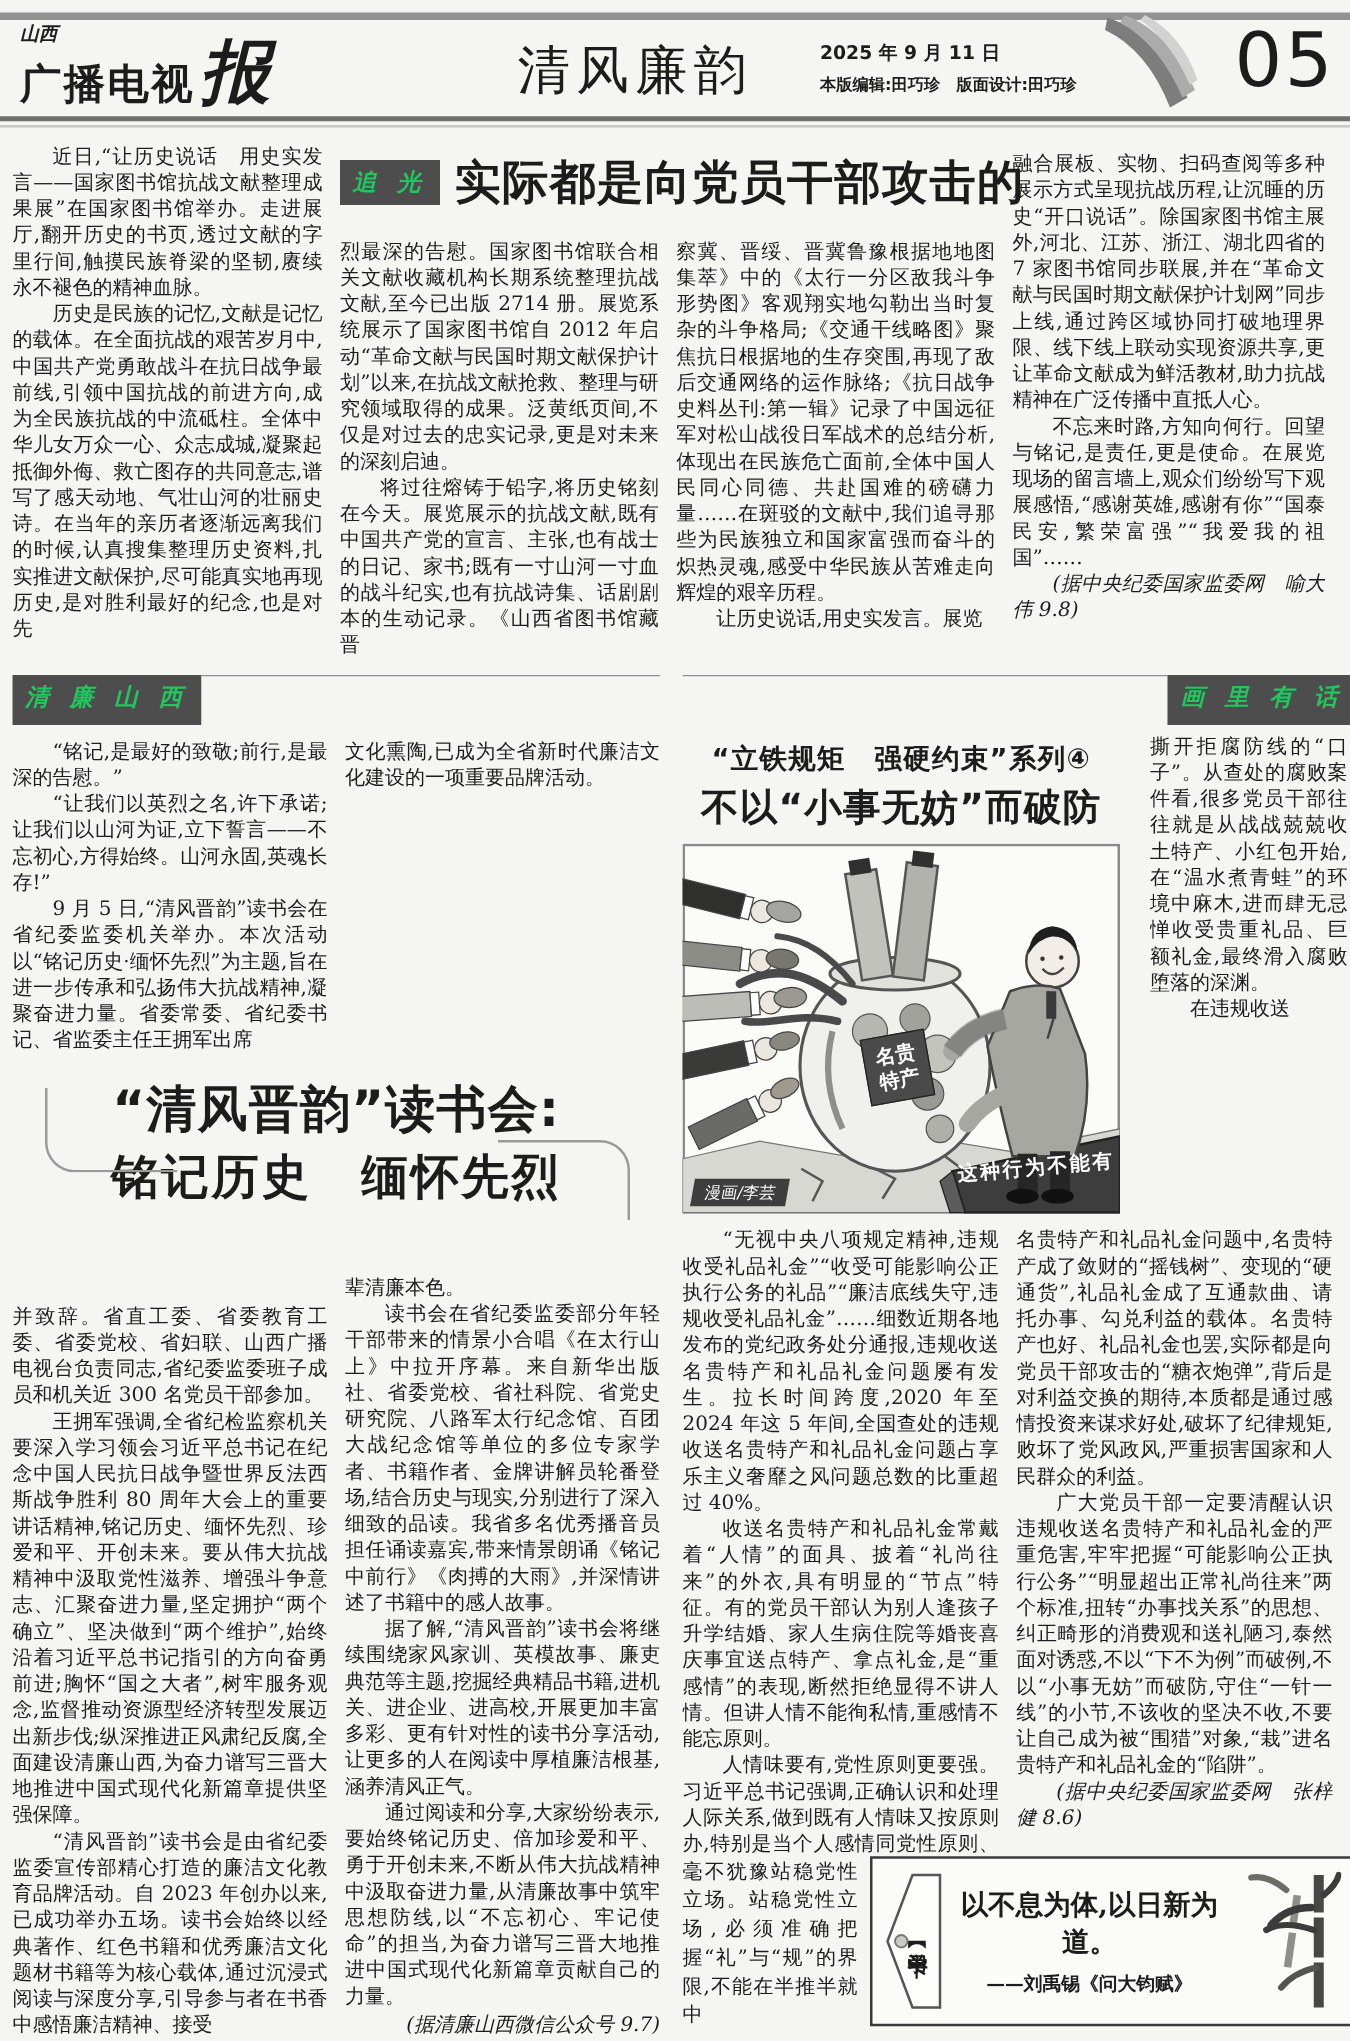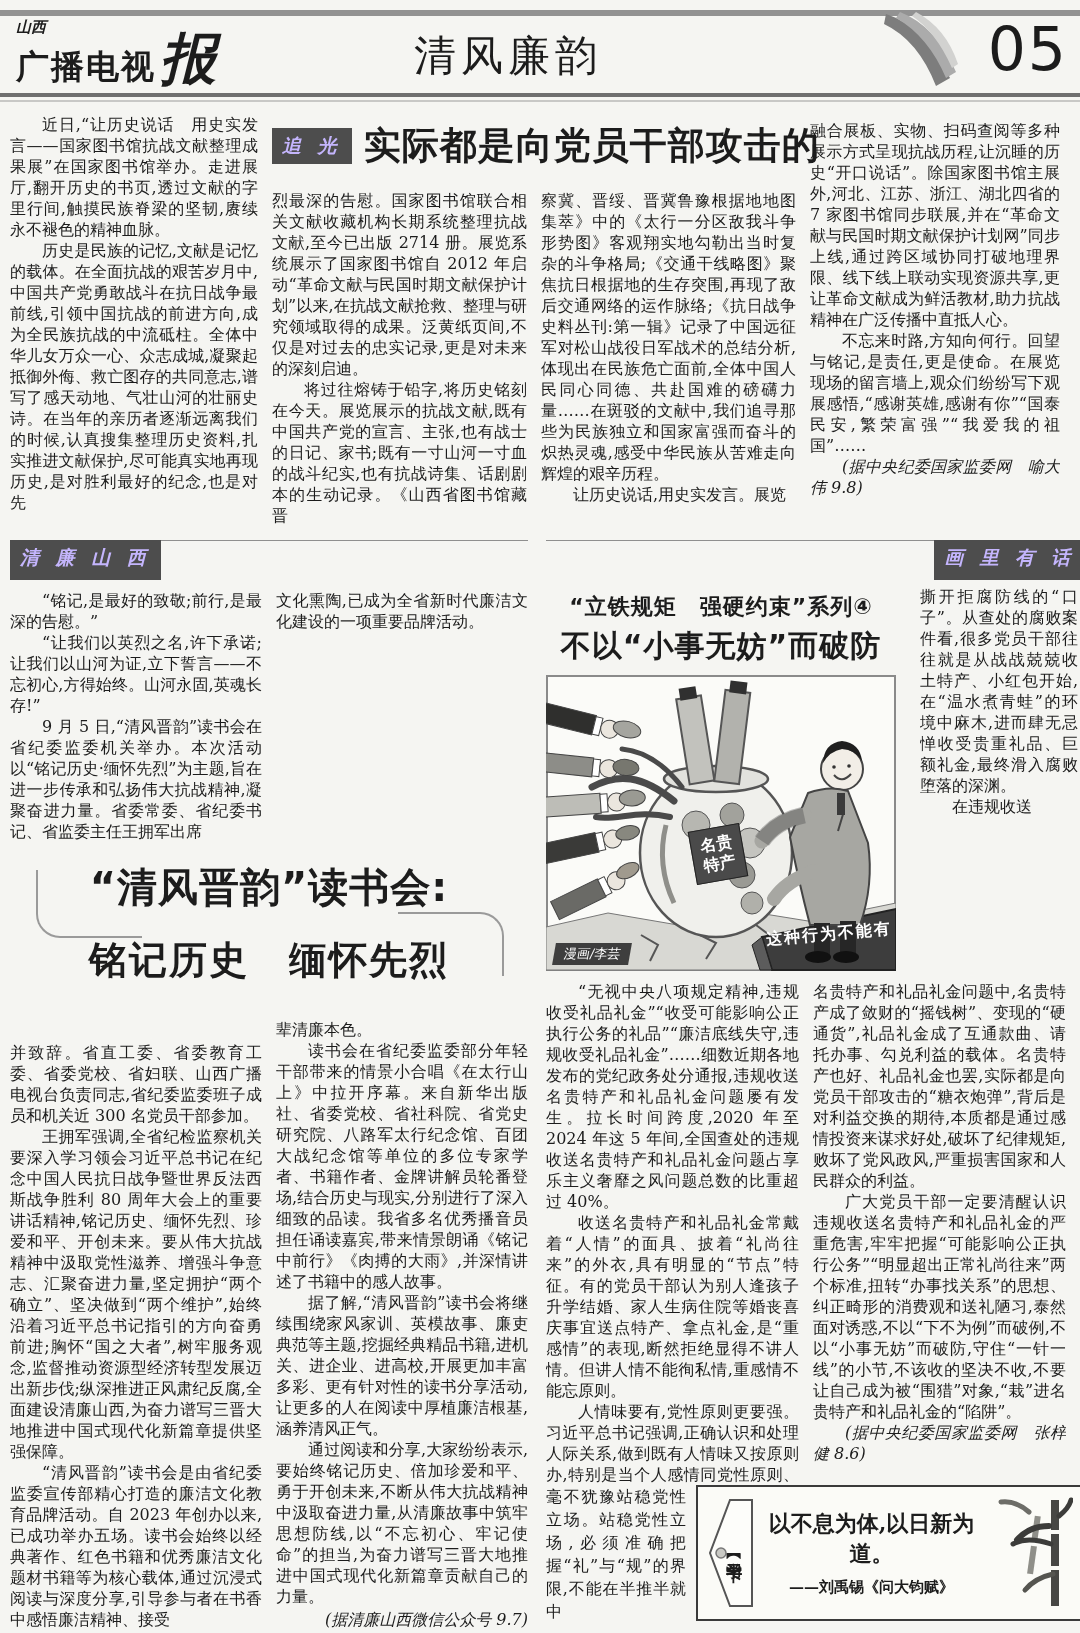--- a/index.html
+++ b/index.html
@@ -20,21 +20,21 @@
   .edition-title{position:absolute;left:414px;top:28px;font-size:42px;letter-spacing:5px;
        font-family:"DejaVu Sans",sans-serif;font-weight:400;}
   .dateblock{position:absolute;left:656px;top:33px;font-family:"DejaVu Sans",sans-serif;}
   .date{font-size:15px;font-weight:700;margin-bottom:7px;}
   .editors{font-size:13px;font-weight:700;}
   .swoosh{position:absolute;right:122px;top:12px;}
   .pagenum{position:absolute;right:12px;top:14px;font-size:60px;letter-spacing:2px;
        font-family:"DejaVu Sans",sans-serif;font-weight:500;}
 
   
-  .tagbox{background:#4d4d4d;color:#c4b5fd;font-family:"DejaVu Serif",serif;font-style:italic;
+  .tagbox{background:#4d4d4d;color:#22c55e;font-family:"DejaVu Serif",serif;font-style:italic;
        font-weight:bold;font-size:19px;letter-spacing:5px;padding:5px 10px;white-space:nowrap;}
   .band{display:flex;height:40px;}
   .band .line{flex:1;height:1px;background:#8f8f8f;}
   .txt{font-size:16px;line-height:21px;text-align:justify;overflow:hidden;}
   .txt p{margin:0;}
   .ind{text-indent:2em;}
   .attr{font-style:italic;font-family:"DejaVu Serif",serif;}
   .hei{font-family:"DejaVu Sans",sans-serif;font-weight:900;}
 
   
@@ -51,21 +51,21 @@
   .bottom{display:flex;padding:0 10px;height:1093px;box-sizing:border-box;}
   .sec-left{width:520px;}
   .vdiv{width:1px;background:#9b9b9b;margin:16px 9px 0;}
   .sec-right{flex:1;position:relative;}
 
   
   .q-top{display:flex;gap:14px;height:258px;overflow:hidden;margin-top:10px;}
   .q-col{width:252px;}
   .q-headline{position:relative;height:146px;text-align:center;padding-top:12px;box-sizing:border-box;}
   .q-h1{font-size:40px;letter-spacing:1px;}
-  .q-h2{font-size:38px;letter-spacing:2px;margin-top:20px;}
+  .q-h2{font-size:38px;letter-spacing:2px;margin-top:1px;}
   .deco-l{position:absolute;left:26px;top:22px;width:104px;height:66px;
        border-left:2px solid #9a9a9a;border-bottom:2px solid #9a9a9a;border-bottom-left-radius:24px;}
   .deco-r{position:absolute;right:24px;bottom:18px;width:104px;height:62px;
        border-right:2px solid #9a9a9a;border-top:2px solid #9a9a9a;border-top-right-radius:24px;}
   .q-bottom{display:flex;gap:14px;height:636px;overflow:hidden;align-items:flex-end;}
   .q-bottom .attr{display:block;text-align:right;margin-top:2px;}
 
   
   .h-series{text-align:center;font-size:22px;font-weight:800;font-family:"DejaVu Sans",sans-serif;
        margin-top:8px;letter-spacing:1px;}
@@ -104,20 +104,24 @@
   <div class="masthead">
     <div class="topbar"></div>
     <div class="logo">
       <div class="logo-region">山西</div>
       <div class="logo-row">
         <span class="logo-main">广播电视</span>
         <span class="logo-script">报</span>
       </div>
     </div>
     <div class="edition-title">清风廉韵</div>
+    <div class="dateblock">
+      <div class="date">2025 年 9 月 11 日</div>
+      <div class="editors">本版编辑:田巧珍　版面设计:田巧珍</div>
+    </div>
     <svg class="swoosh" width="74" height="80" viewBox="0 0 74 80">
       <path d="M2,2 Q40,14 66,66 L52,74 Q34,28 0,12 Z" fill="#7d7d7d"></path>
       <path d="M16,0 Q52,14 72,60 L62,66 Q44,24 12,6 Z" fill="#ababab"></path>
       <path d="M32,0 Q62,16 74,52 L68,56 Q52,20 28,4 Z" fill="#d2d2d0"></path>
     </svg>
     <div class="pagenum">05</div>
     <div class="mast-rule"></div>
     <div class="mast-rule2"></div>
   </div>
 

